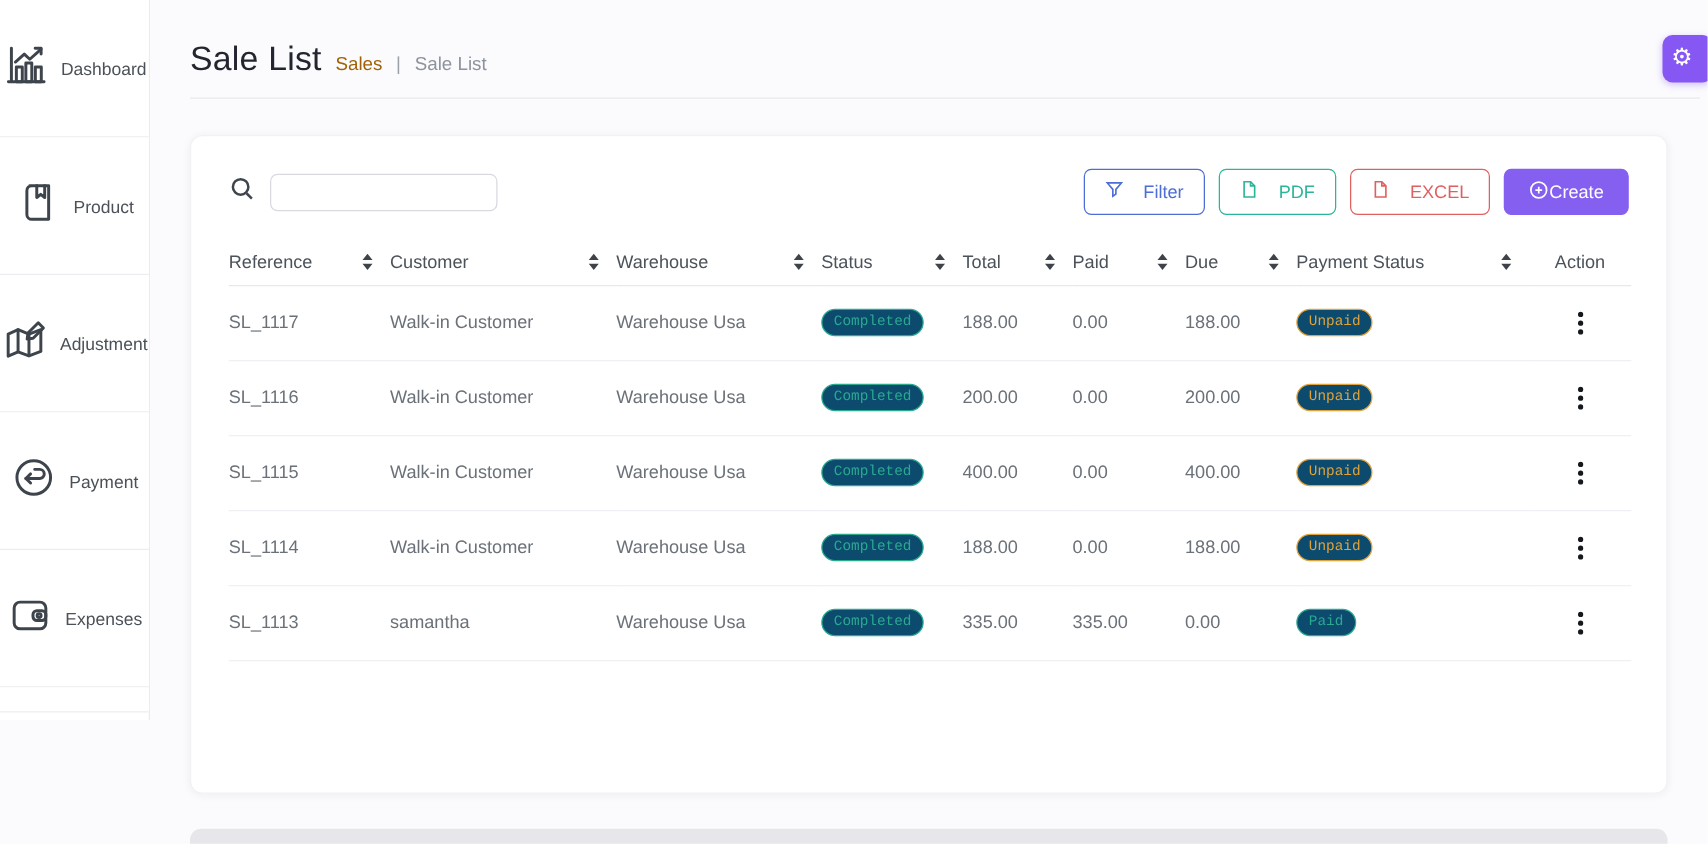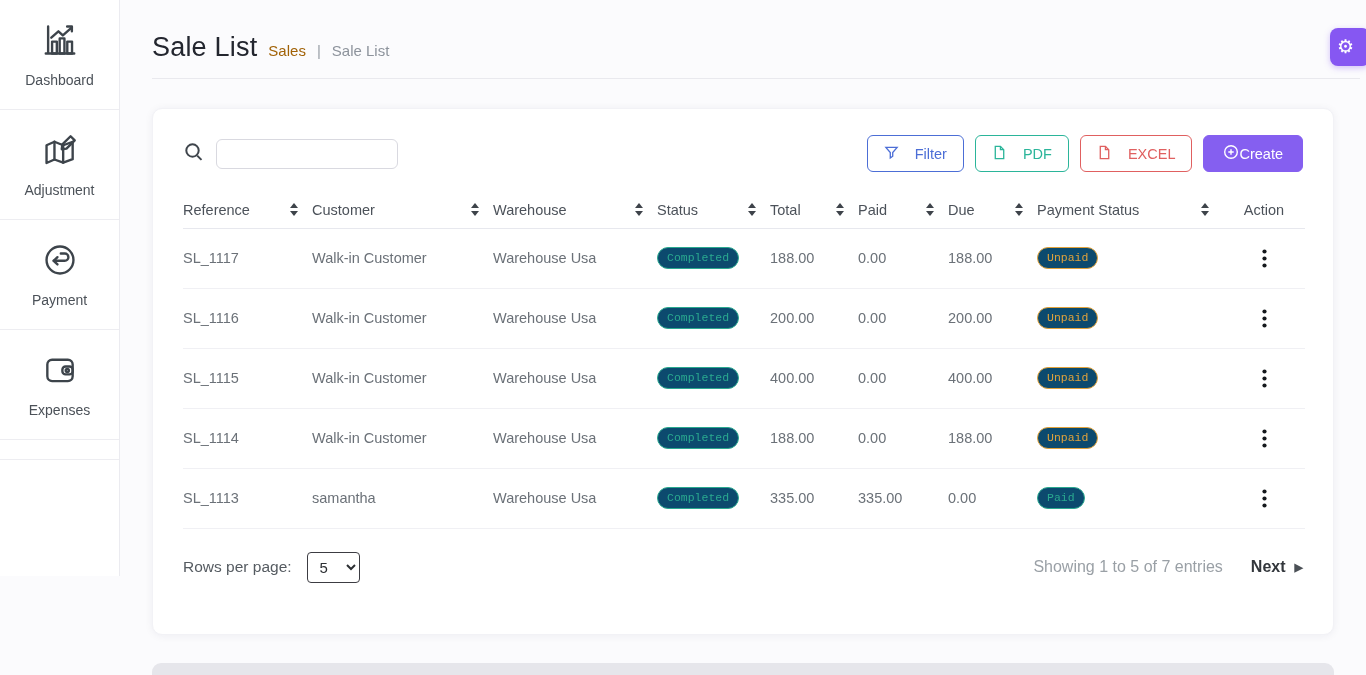--- a/index.html
+++ b/index.html
@@ -11,21 +11,21 @@
     color: #3c4248;
   }
 
   
   .sidebar {
     position:absolute; left:0; top:0; width:120px; height:576px;
     background:#fff; border-right:1px solid #ebebf0;
   }
   .side-item {
     height:110px; border-bottom:1px solid #ededf1;
-    display:flex; flex-direction:column; align-items:center; justify-content:center;
+    display:flex; flex-direction:row; align-items:center; justify-content:center;
     gap:9px; cursor:pointer; background:#fff;
   }
   .side-item svg { width:38px; height:38px; stroke:#3d444b; fill:none; stroke-width:1.5; stroke-linecap:round; stroke-linejoin:round; }
   .side-label { font-size:14px; color:#4b5158; }
   .side-tail { height:20px; border-bottom:1px solid #ededf1; background:#fff; }
 
   
   .page-head { position:absolute; left:152px; top:24px; display:flex; align-items:baseline; gap:11px;margin-top:8px; }
   .page-title { font-size:27px; font-weight:500; color:#23262f; letter-spacing:.2px; }
   .crumb-parent { font-size:15px; color:#a16207; font-weight:400; }
@@ -116,20 +116,29 @@
       <svg viewBox="0 0 24 24">
         <path d="M4.5 3.5v17M3 20.5h18"></path>
         <rect x="7" y="13" width="3" height="7.5"></rect>
         <rect x="11.8" y="11" width="3" height="9.5"></rect>
         <rect x="16.6" y="13" width="3" height="7.5"></rect>
         <path d="M6.5 10.5l4.5-4 2.8 2.6 5.7-5.1"></path>
         <path d="M16.5 3.5h3v3"></path>
       </svg>
     </span>
     <span class="side-label">Dashboard</span>
+  </div>
+  <div class="side-item">
+    <span>
+      <svg viewBox="0 0 24 24">
+        <path d="M7.5 3.5h9.5v17H8.5a2.5 2.5 0 0 1-2.5-2.5V6a2.5 2.5 0 0 1 2.5-2.5z"></path>
+        <path d="M11 3.5v6l2-1.6 2 1.6v-6"></path>
+      </svg>
+    </span>
+    <span class="side-label">Product</span>
   </div>
   <div class="side-item">
     <span>
       <svg viewBox="0 0 24 24">
         <path d="M3.5 9l5-2.2 5.5 2.2 6-2.2v11l-6 2.2L8.5 18l-5 2.2z"></path>
         <path d="M8.5 6.8v11.2M14 9v11"></path>
         <path d="M13.5 8.5l5.2-5.2 2.6 2.6-5.2 5.2-3 .4z"></path>
       </svg>
     </span>
     <span class="side-label">Adjustment</span>
@@ -381,30 +390,15 @@
           <td><span class="badge badge-teal">Paid</span></td>
           <td class="cell-action"><button class="kebab"><svg width="5" height="19" viewBox="0 0 5 19">
                 <circle cx="2.5" cy="2.5" r="2.1"></circle>
                 <circle cx="2.5" cy="9.5" r="2.1"></circle>
                 <circle cx="2.5" cy="16.5" r="2.1"></circle>
               </svg></button></td>
         </tr>
       </tbody>
   </table>
 
-  <div class="card-footer">
-    <div class="rpp">
-      <span>Rows per page:</span>
-      <select>
-        <option>5</option>
-      </select>
-    </div>
-    <div class="foot-right">
-      <span class="showing">Showing 1 to 5 of 7 entries</span>
-      <button class="next-btn">
-        <span>Next</span>
-        <span class="next-arrow">▶</span>
-      </button>
-    </div>
-  </div>
 </section>
 
 <div class="bottom-bar"></div>
 
 </body></html>

